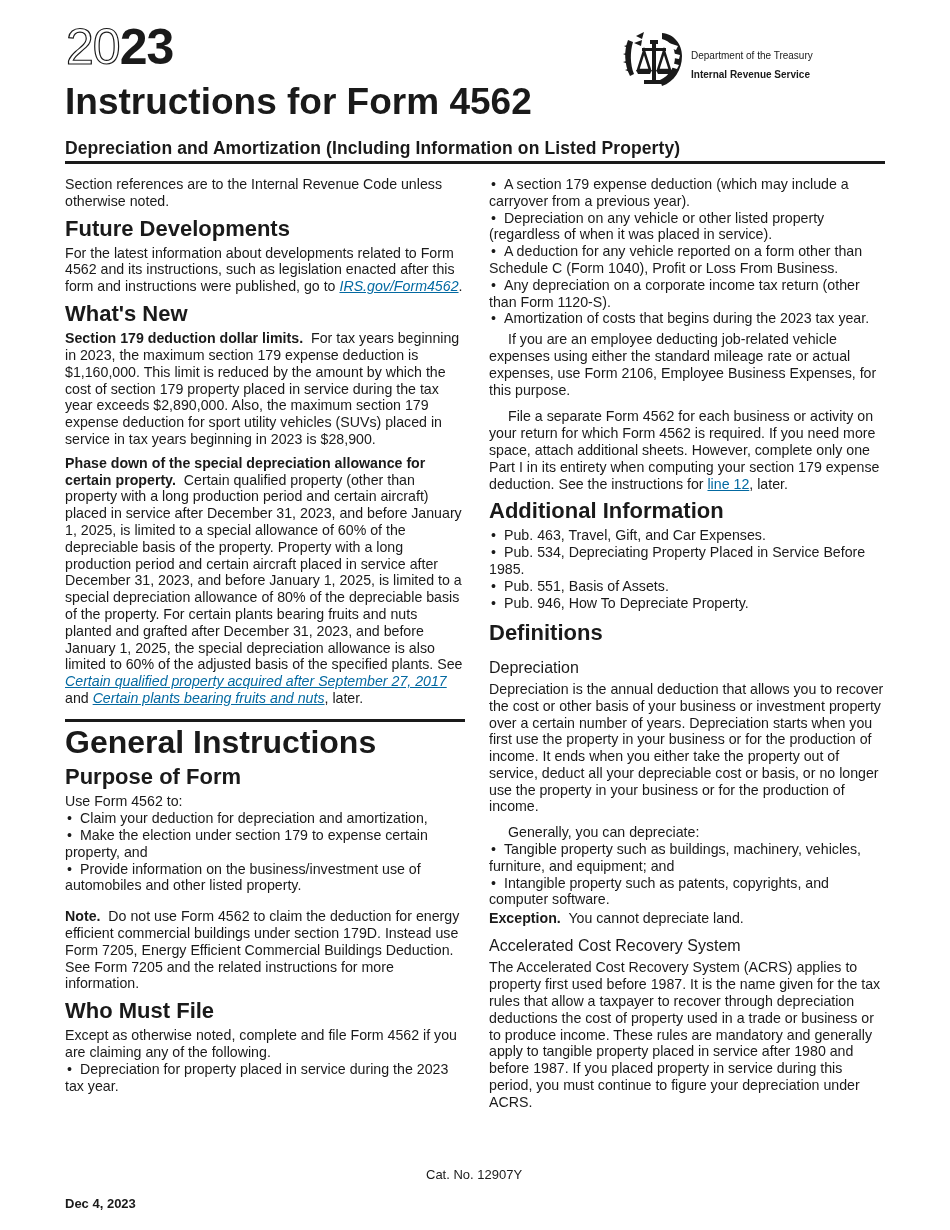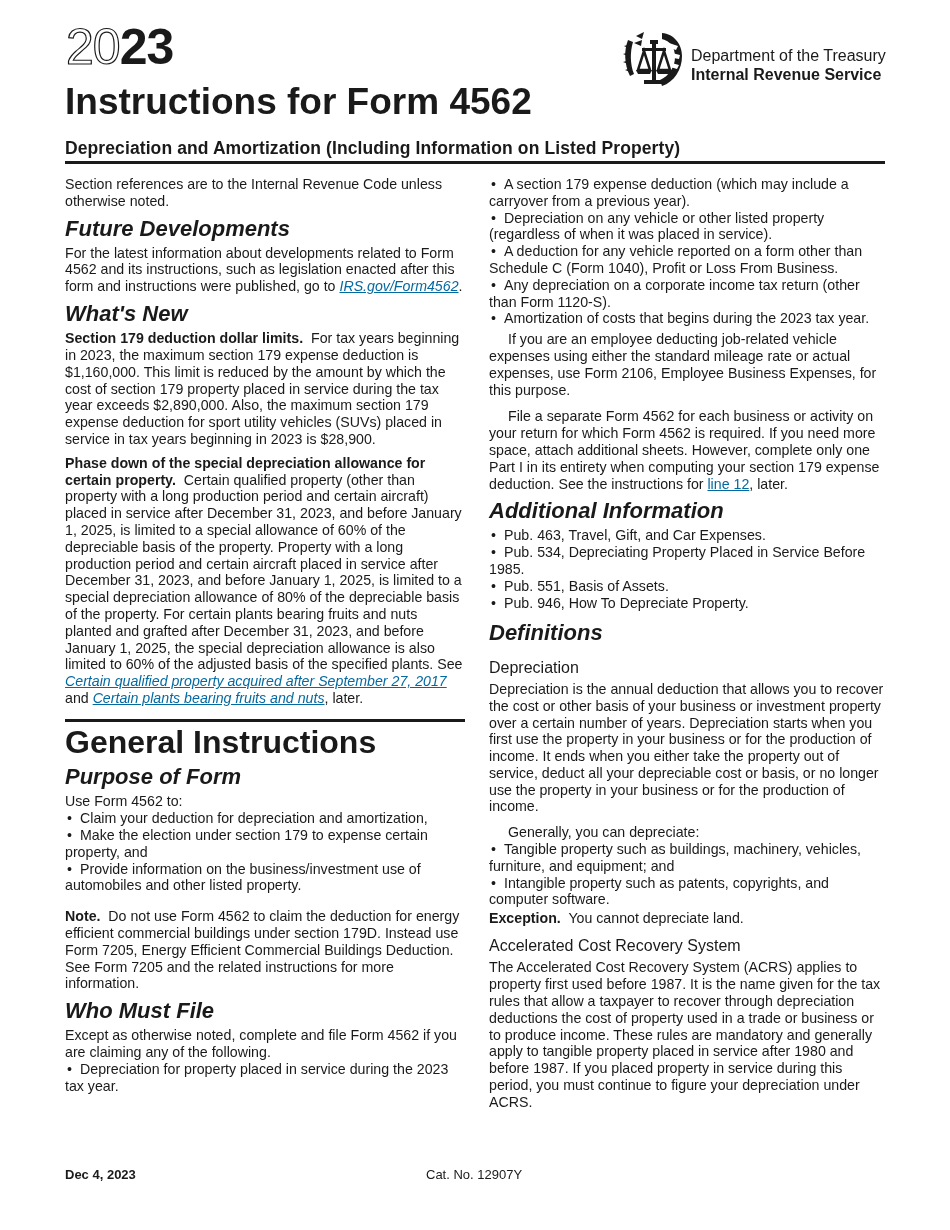--- a/index.html
+++ b/index.html
@@ -12,43 +12,43 @@
   
   .year { position: absolute; left: 66px; top: 22px; font-size: 50px; font-weight: bold; line-height: 1; letter-spacing: -1px; }
   .year .outline { color: #fff; -webkit-text-stroke: 1.2px #1a1a1a; font-weight: normal; }
   .year .solid { color: #1a1a1a; }
   .title { position: absolute; left: 65px; top: 82px; font-size: 37px; font-weight: bold; line-height: 1.1; }
   .subtitle { position: absolute; left: 65px; top: 138px; font-size: 17.5px; font-weight: bold; line-height: 1.2; letter-spacing: 0.1px; }
   .rule-top { position: absolute; left: 65px; top: 161px; width: 820px; height: 3px; background: #1a1a1a; }
 
   .agency { position: absolute; left: 622px; top: 30px; display: flex; align-items: center; }
   .agency .logo { width: 64px; height: 58px; margin-right: 5px; }
-  .agency .txt { font-size: 16px; line-height: 19px; margin-top: 12px; }
+  .agency .txt { font-size: 10px; line-height: 19px; margin-top: 12px; }
   .agency .txt .l2 { font-weight: bold; }
 
   
   .col { position: absolute; top: 176px; font-size: 14.2px; line-height: 16.8px; }
   .col.left { left: 65px; width: 400px; }
   .col.right { left: 489px; width: 398px; }
 
   p { margin: 0; }
   .para { margin-bottom: 7px; }
   .indent { text-indent: 19px; }
-  h2 { font-size: 22px; font-weight: bold; margin: 0 0 5px 0; line-height: 1.05; font-style: italic; }
+  h2 { font-size: 22px; font-weight: bold; margin: 0 0 5px 0; line-height: 1.05; }
   h1 { font-size: 32px; font-weight: bold; margin: 4px 0 6px 0; line-height: 1.05; }
   h3 { font-size: 16px; font-weight: normal; margin: 10px 0 4px 0; line-height: 1.15; }
   .lead { font-weight: bold; }
   a.link { color: #0369a1; text-decoration: underline; }
   a.link.ital { font-style: italic; }
   .bullet { margin: 0; }
   .bullet::before { content: "\2022"; display: inline-block; width: 13px; padding-left: 2px; }
   .rule-mid { height: 3px; background: #1a1a1a; margin: 12px 0 4px 0; }
   .gap { height: 10px; }
 
-  .footer-date { position: absolute; left: 65px; top: 1167px; font-size: 13px; font-weight: bold; }
+  .footer-date { position: absolute; left: 65px; top: 1196px; font-size: 13px; font-weight: bold; }
   .footer-cat { position: absolute; left: 426px; top: 1167px; font-size: 13px; }
 </style>
 </head>
 <body>
 
 <div class="page">
 
   <div class="year">
     <span class="outline">20</span><span class="solid">23</span>
   </div>

